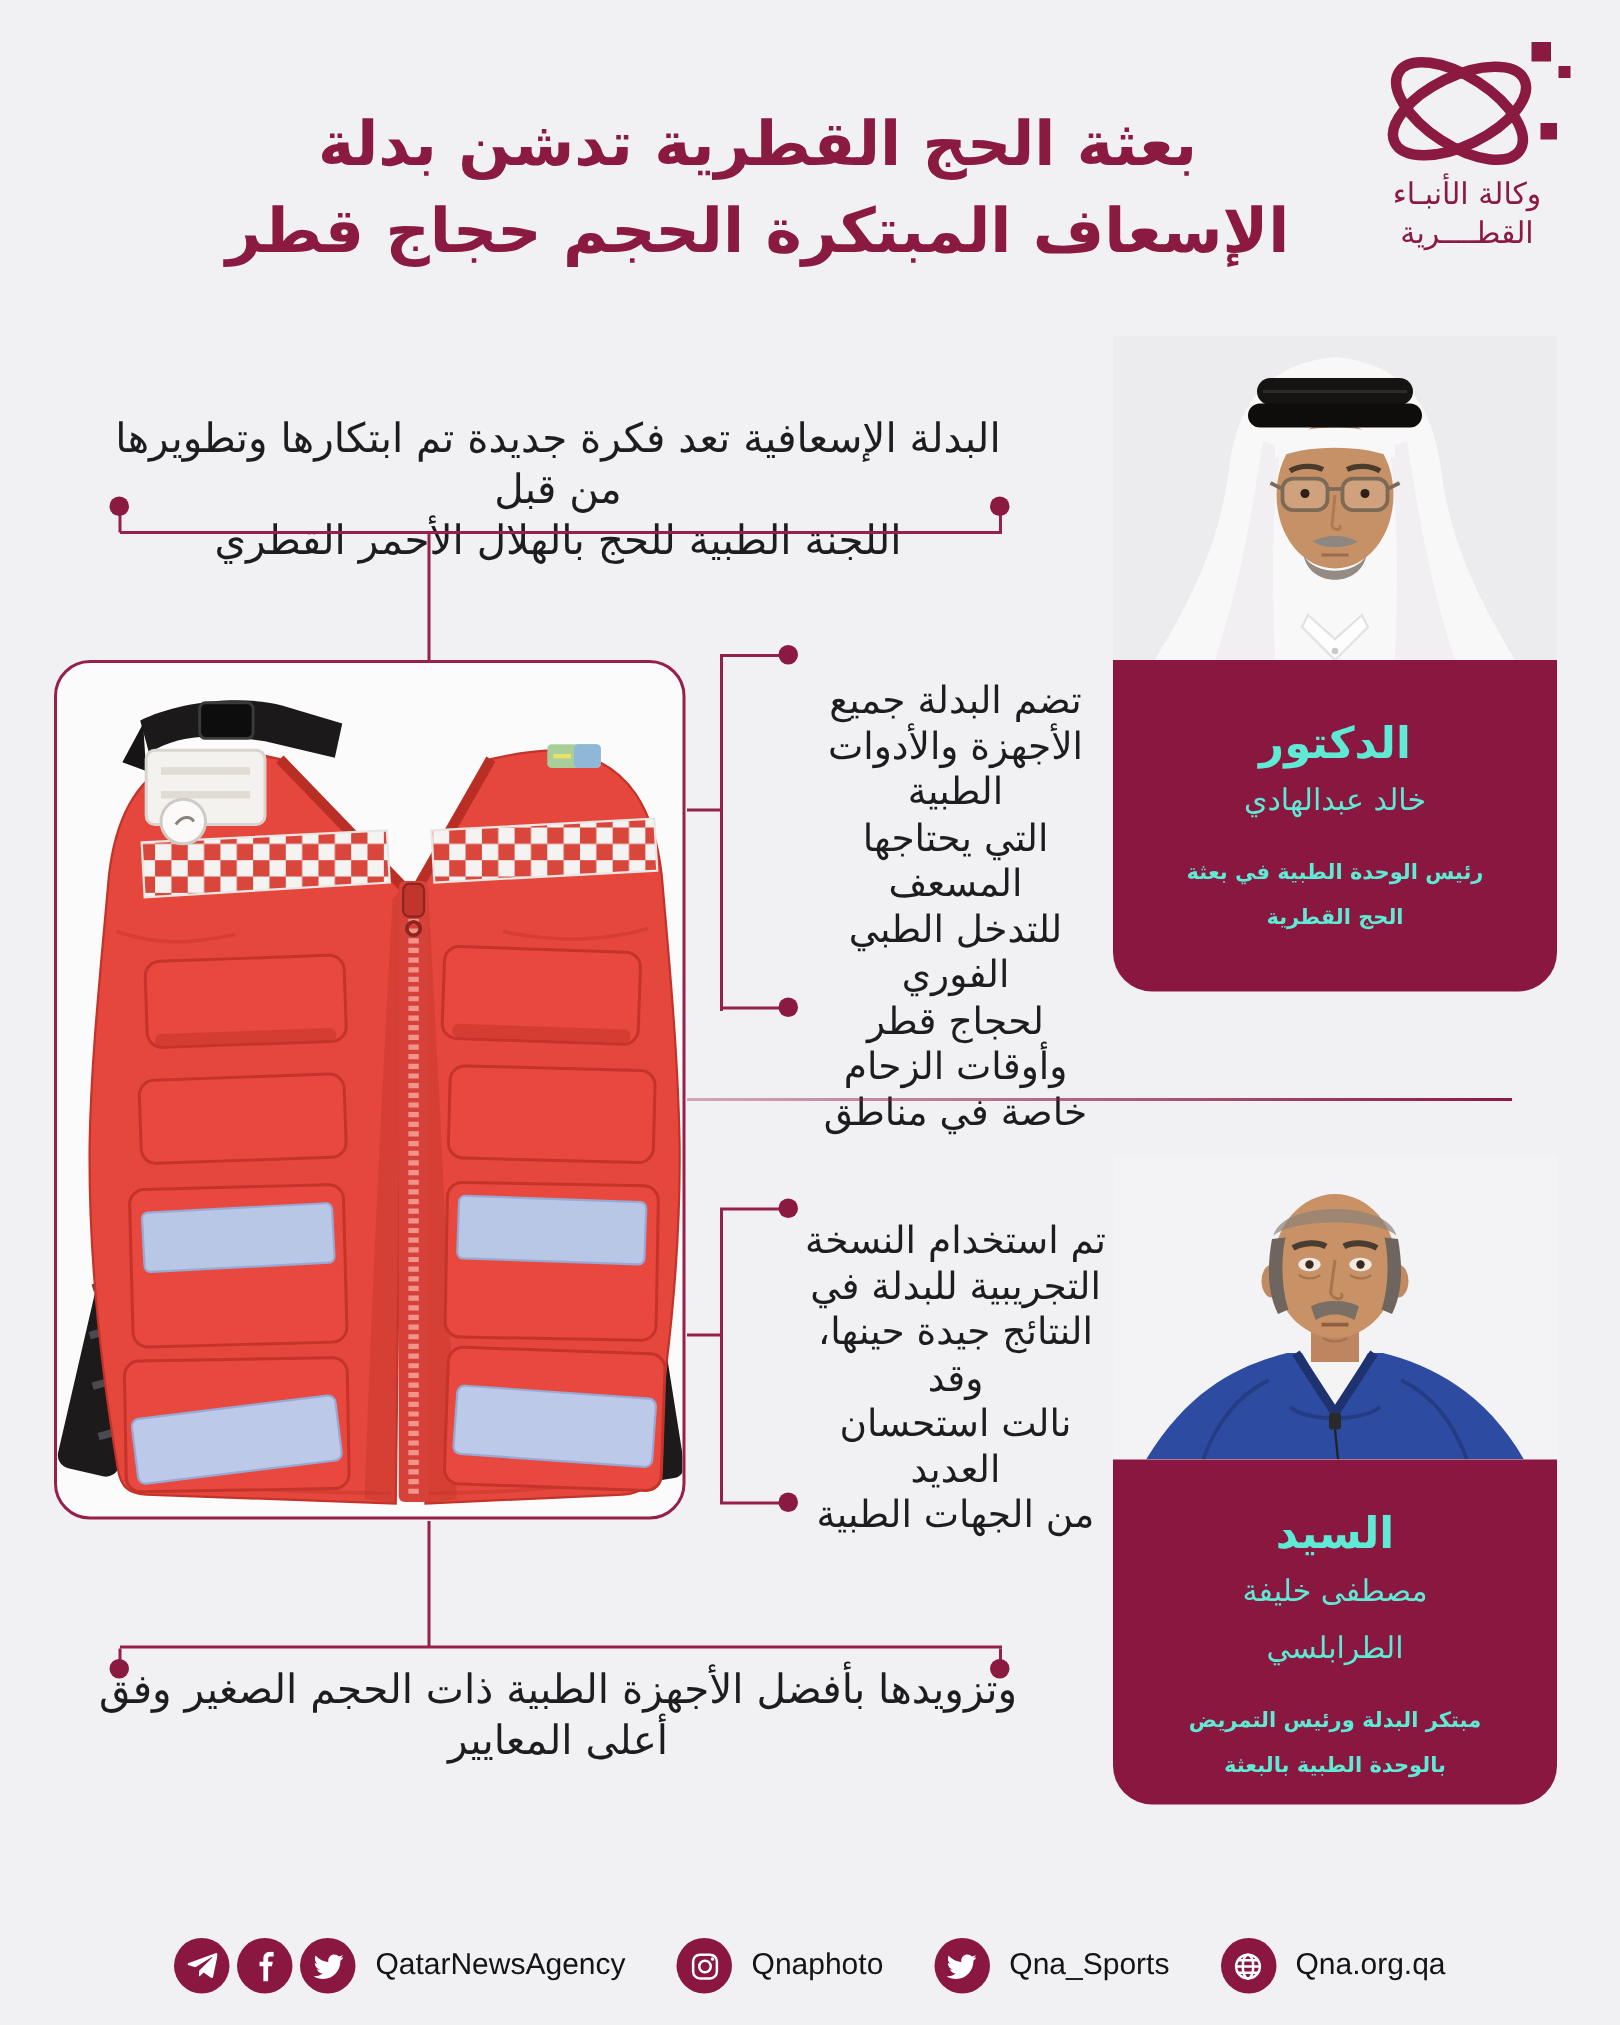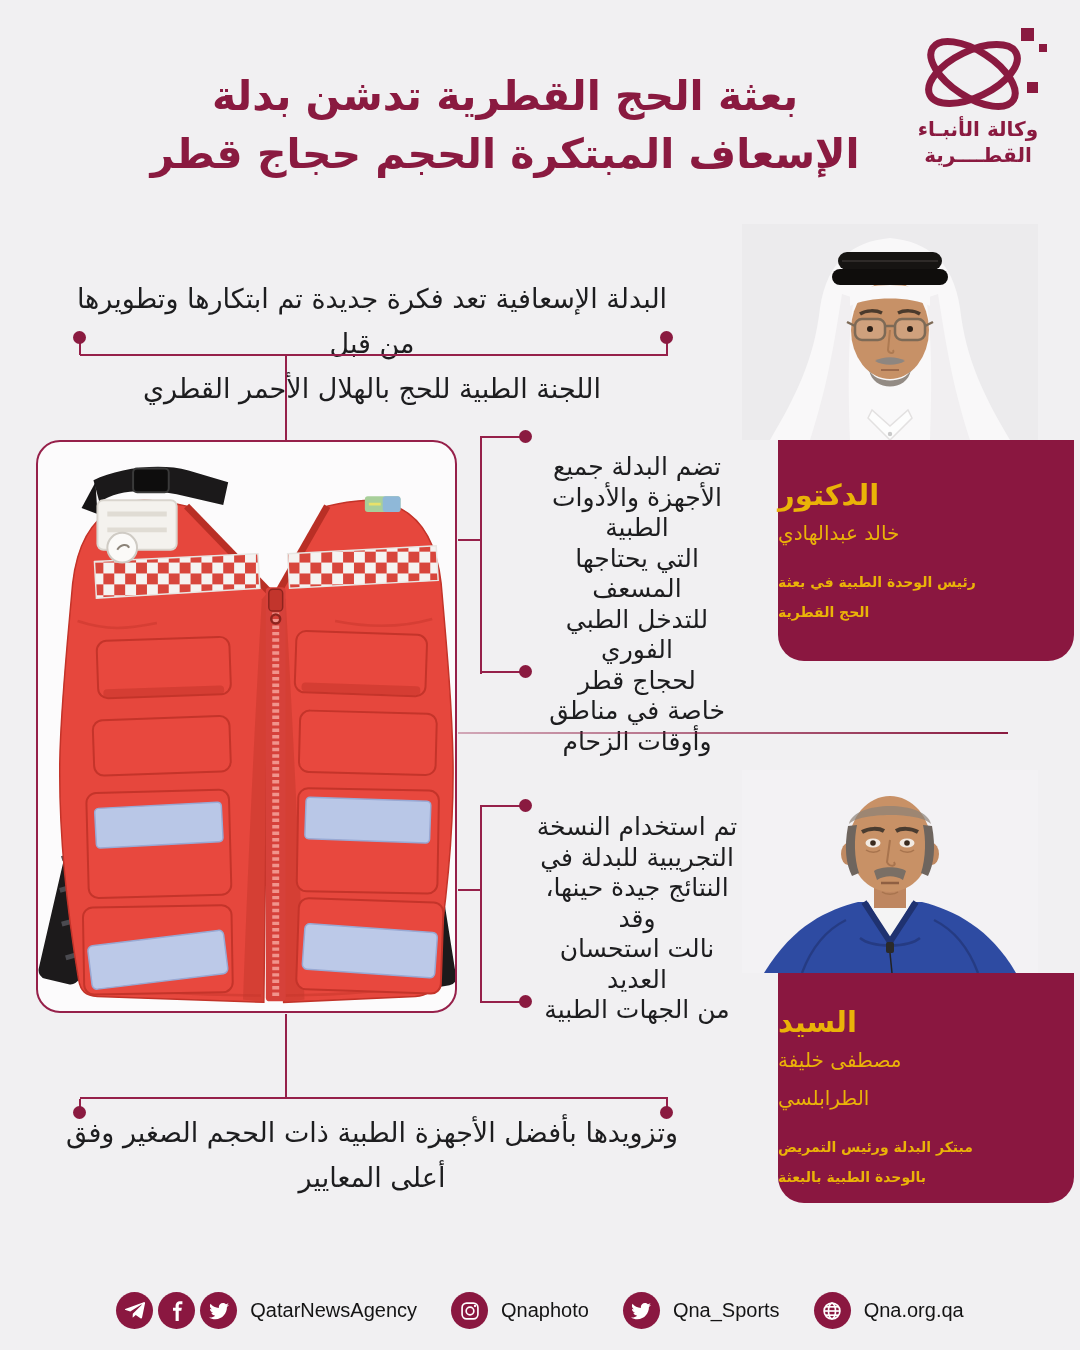--- a/index.html
+++ b/index.html
@@ -4,26 +4,26 @@
 <style>
   html,body{margin:0;padding:0;}
   body{width:1080px;height:1350px;background:#F1F0F2;font-family:"DejaVu Sans",sans-serif;-webkit-font-smoothing:antialiased;}
   .page{position:relative;width:1080px;height:1350px;overflow:hidden;background:#F1F0F2;border-radius:29px;}
 
   
   .title{position:absolute;left:120px;top:40px;width:770px;text-align:center;
          color:#8A1A40;font-weight:700;font-size:41px;line-height:58px;direction:rtl;}
   .logo{position:absolute;left:900px;top:24px;width:156px;text-align:center;}
   .logo svg{display:block;margin:0 auto;}
-  .logo .wm{color:#8A1A40;font-weight:700;font-size:20px;line-height:26px;direction:rtl;letter-spacing:.5px;}
+  .logo .wm{color:#8A1A40;font-weight:400;font-size:20px;line-height:26px;direction:rtl;letter-spacing:.5px;}
 
   
   .fact{position:absolute;direction:rtl;text-align:center;color:#1D1D1F;}
   .fact div{display:block;}
-  .fact-wide{left:58px;width:628px;font-size:27px;line-height:45px;}
+  .fact-wide{left:58px;width:628px;font-size:27px;line-height:34px;}
   .fact-narrow{left:530px;width:214px;font-size:25px;line-height:30.5px;}
   #fact1{top:276px;}
   #fact2{top:452px;}
   #fact3{top:812px;}
   #fact4{top:1110px;}
 
   
   .ln{position:absolute;background:#96204ration0;}
   .ln, .dot{position:absolute;}
   .ln{background:#96204A;}
@@ -33,22 +33,22 @@
   
   .vest-frame{position:absolute;left:36px;top:440px;width:421px;height:573px;
               border:2.5px solid #96204A;border-radius:24px;background:#FCFBFC;overflow:hidden;box-sizing:border-box;}
   .vest-frame svg{display:block;width:100%;height:100%;}
 
   
   .photo{position:absolute;overflow:hidden;}
   .photo svg{display:block;width:100%;height:100%;}
   #photo1{left:742px;top:224px;width:296px;height:216px;}
   #photo2{left:742px;top:770px;width:296px;height:203px;}
-  .cap{position:absolute;left:742px;width:296px;background:#8A1740;color:#eab308;
-       border-radius:0 0 26px 26px;text-align:left;direction:rtl;box-sizing:border-box;margin-left:36px;}
+  .cap{position:absolute;left:742px;width:296px;background:#8A1740;color:#5eead4;
+       border-radius:0 0 26px 26px;text-align:center;direction:rtl;box-sizing:border-box;}
   #cap1{top:440px;height:221px;padding-top:36px;}
   #cap2{top:973px;height:230px;padding-top:30px;}
   .cap .hon{font-size:29px;font-weight:700;line-height:38px;}
   .cap .nm{font-size:20px;font-weight:400;line-height:38px;}
   .cap .role{font-size:14px;font-weight:700;line-height:30px;margin-top:15px;}
 
   
   .footer{position:absolute;left:0;top:1292px;width:1080px;display:flex;align-items:center;justify-content:center;}
   .fgroup{display:flex;align-items:center;}
   .fgroup + .fgroup{margin-left:34px;}
@@ -183,22 +183,22 @@
   <div class="ln h" style="left:482px;top:671px;width:40px;"></div>
   <div class="dot" style="left:519px;top:430px;"></div>
   <div class="dot" style="left:519px;top:665px;"></div>
 
   <div id="fact2" class="fact fact-narrow">
     <div>تضم البدلة جميع</div>
     <div>الأجهزة والأدوات الطبية</div>
     <div>التي يحتاجها المسعف</div>
     <div>للتدخل الطبي الفوري</div>
     <div>لحجاج قطر</div>
+    <div>وأوقات الزحام</div>
     <div>خاصة في مناطق</div>
-    <div>وأوقات الزحام</div>
   </div>
 
   <div class="ln h" style="left:458px;top:732px;width:550px;background:linear-gradient(90deg,rgba(150,32,74,.35),#8A1A40);"></div>
 
   <div class="ln h" style="left:458px;top:889px;width:24px;"></div>
   <div class="ln v" style="left:480px;top:805px;height:198px;"></div>
   <div class="ln h" style="left:482px;top:805px;width:40px;"></div>
   <div class="ln h" style="left:482px;top:1001px;width:40px;"></div>
   <div class="dot" style="left:519px;top:799px;"></div>
   <div class="dot" style="left:519px;top:995px;"></div>

